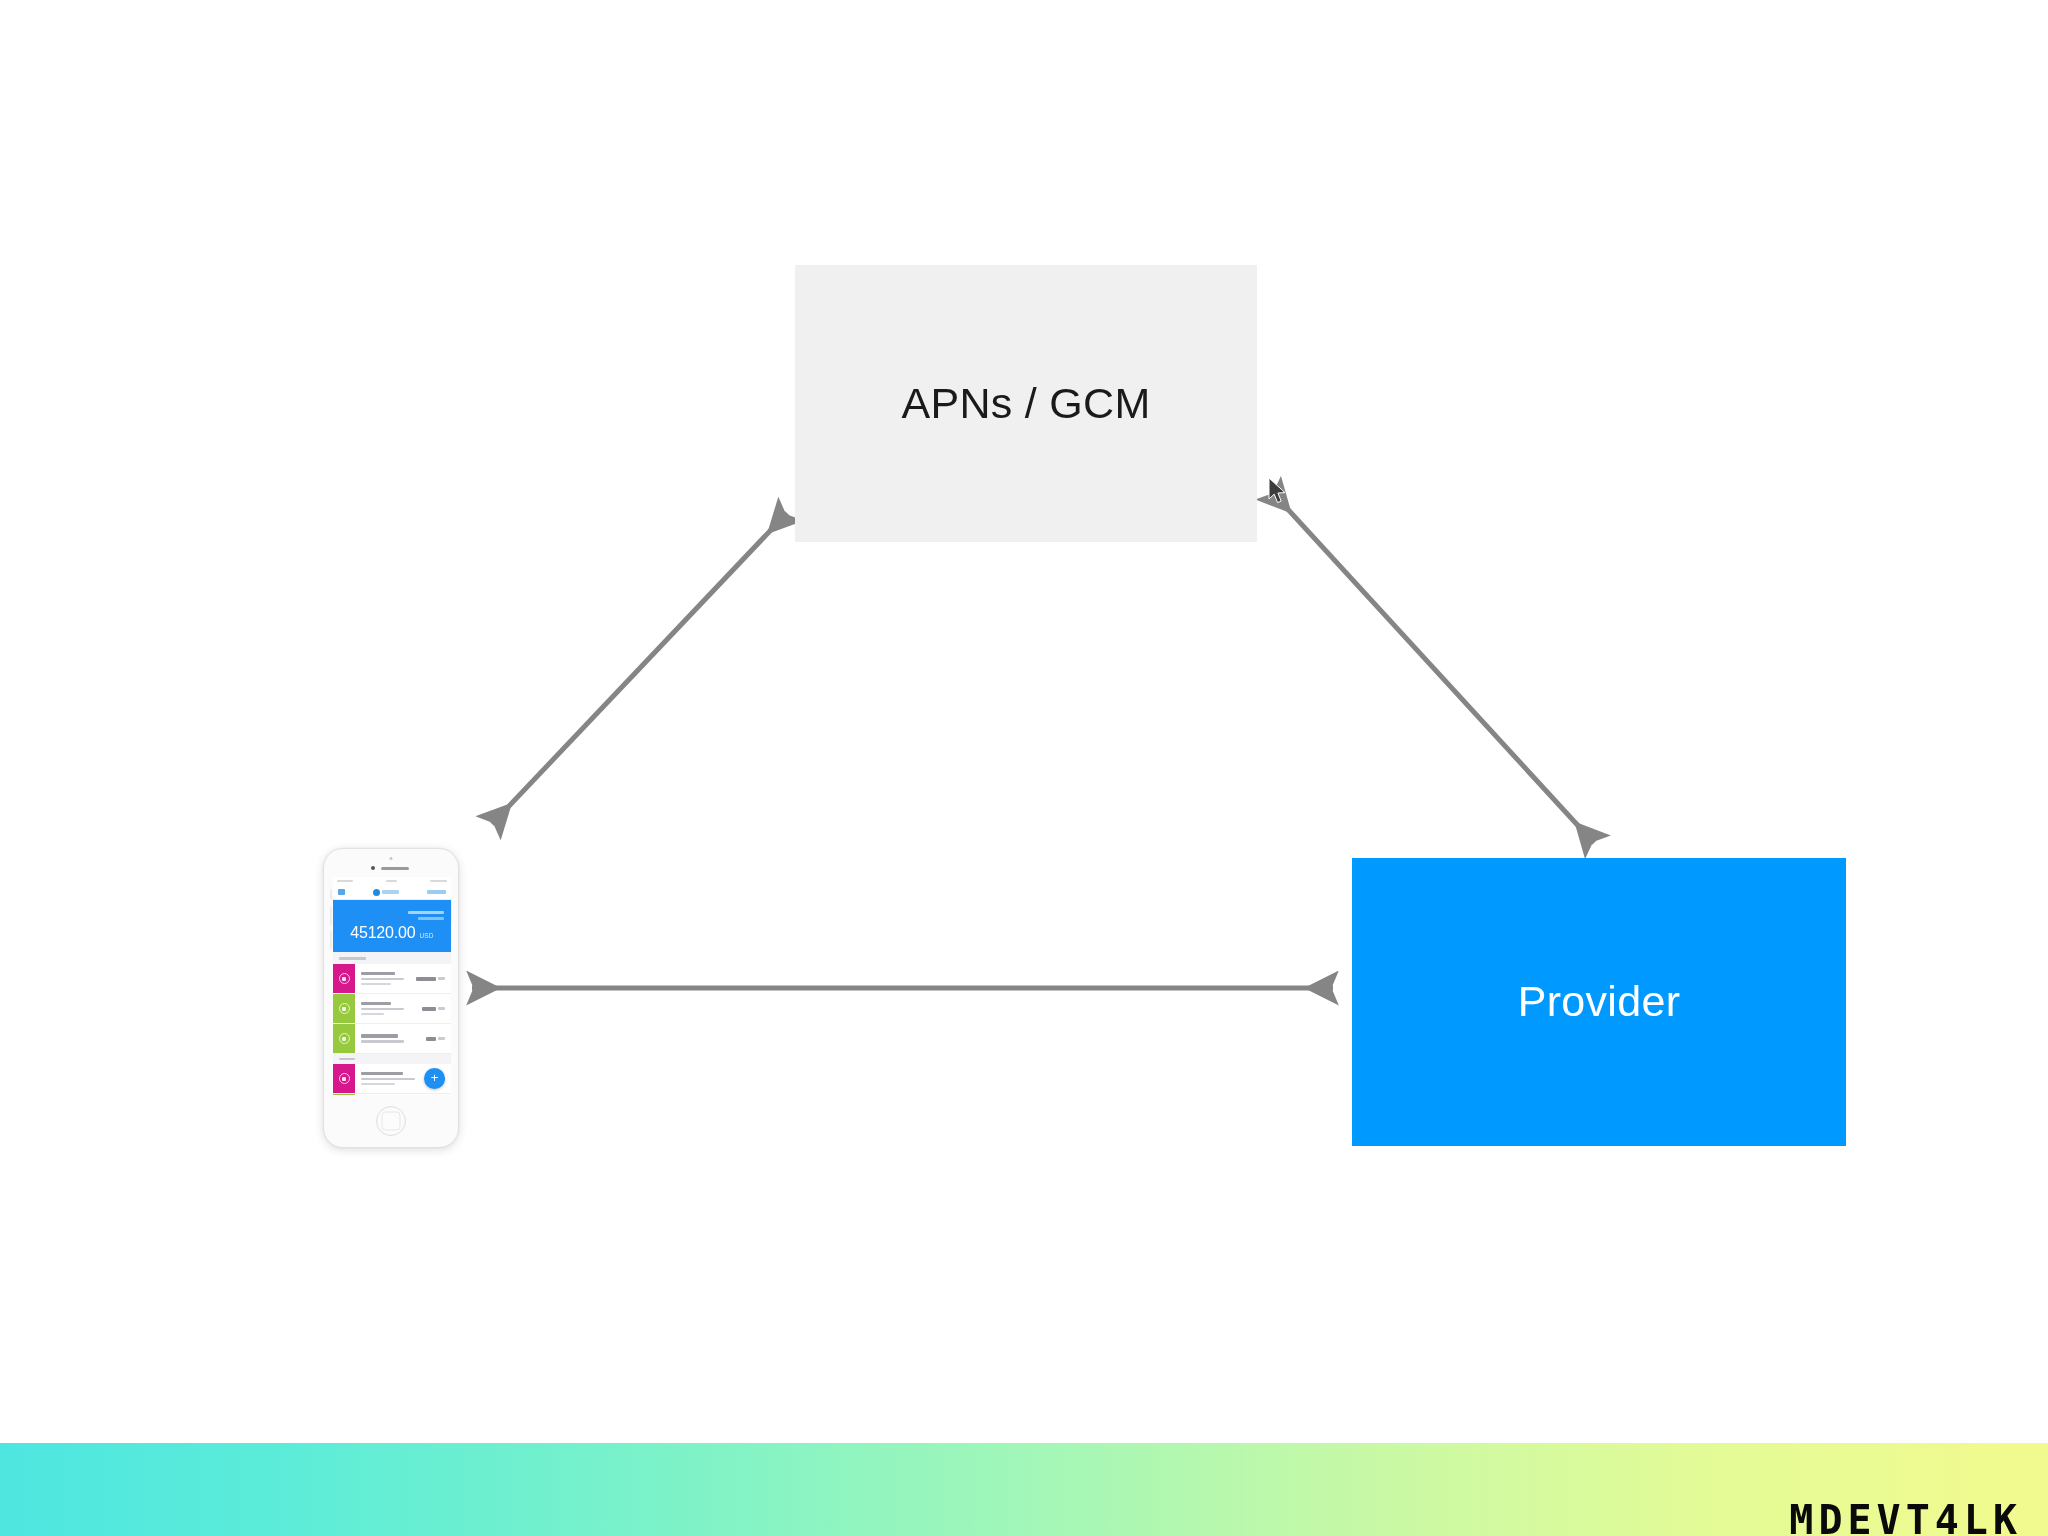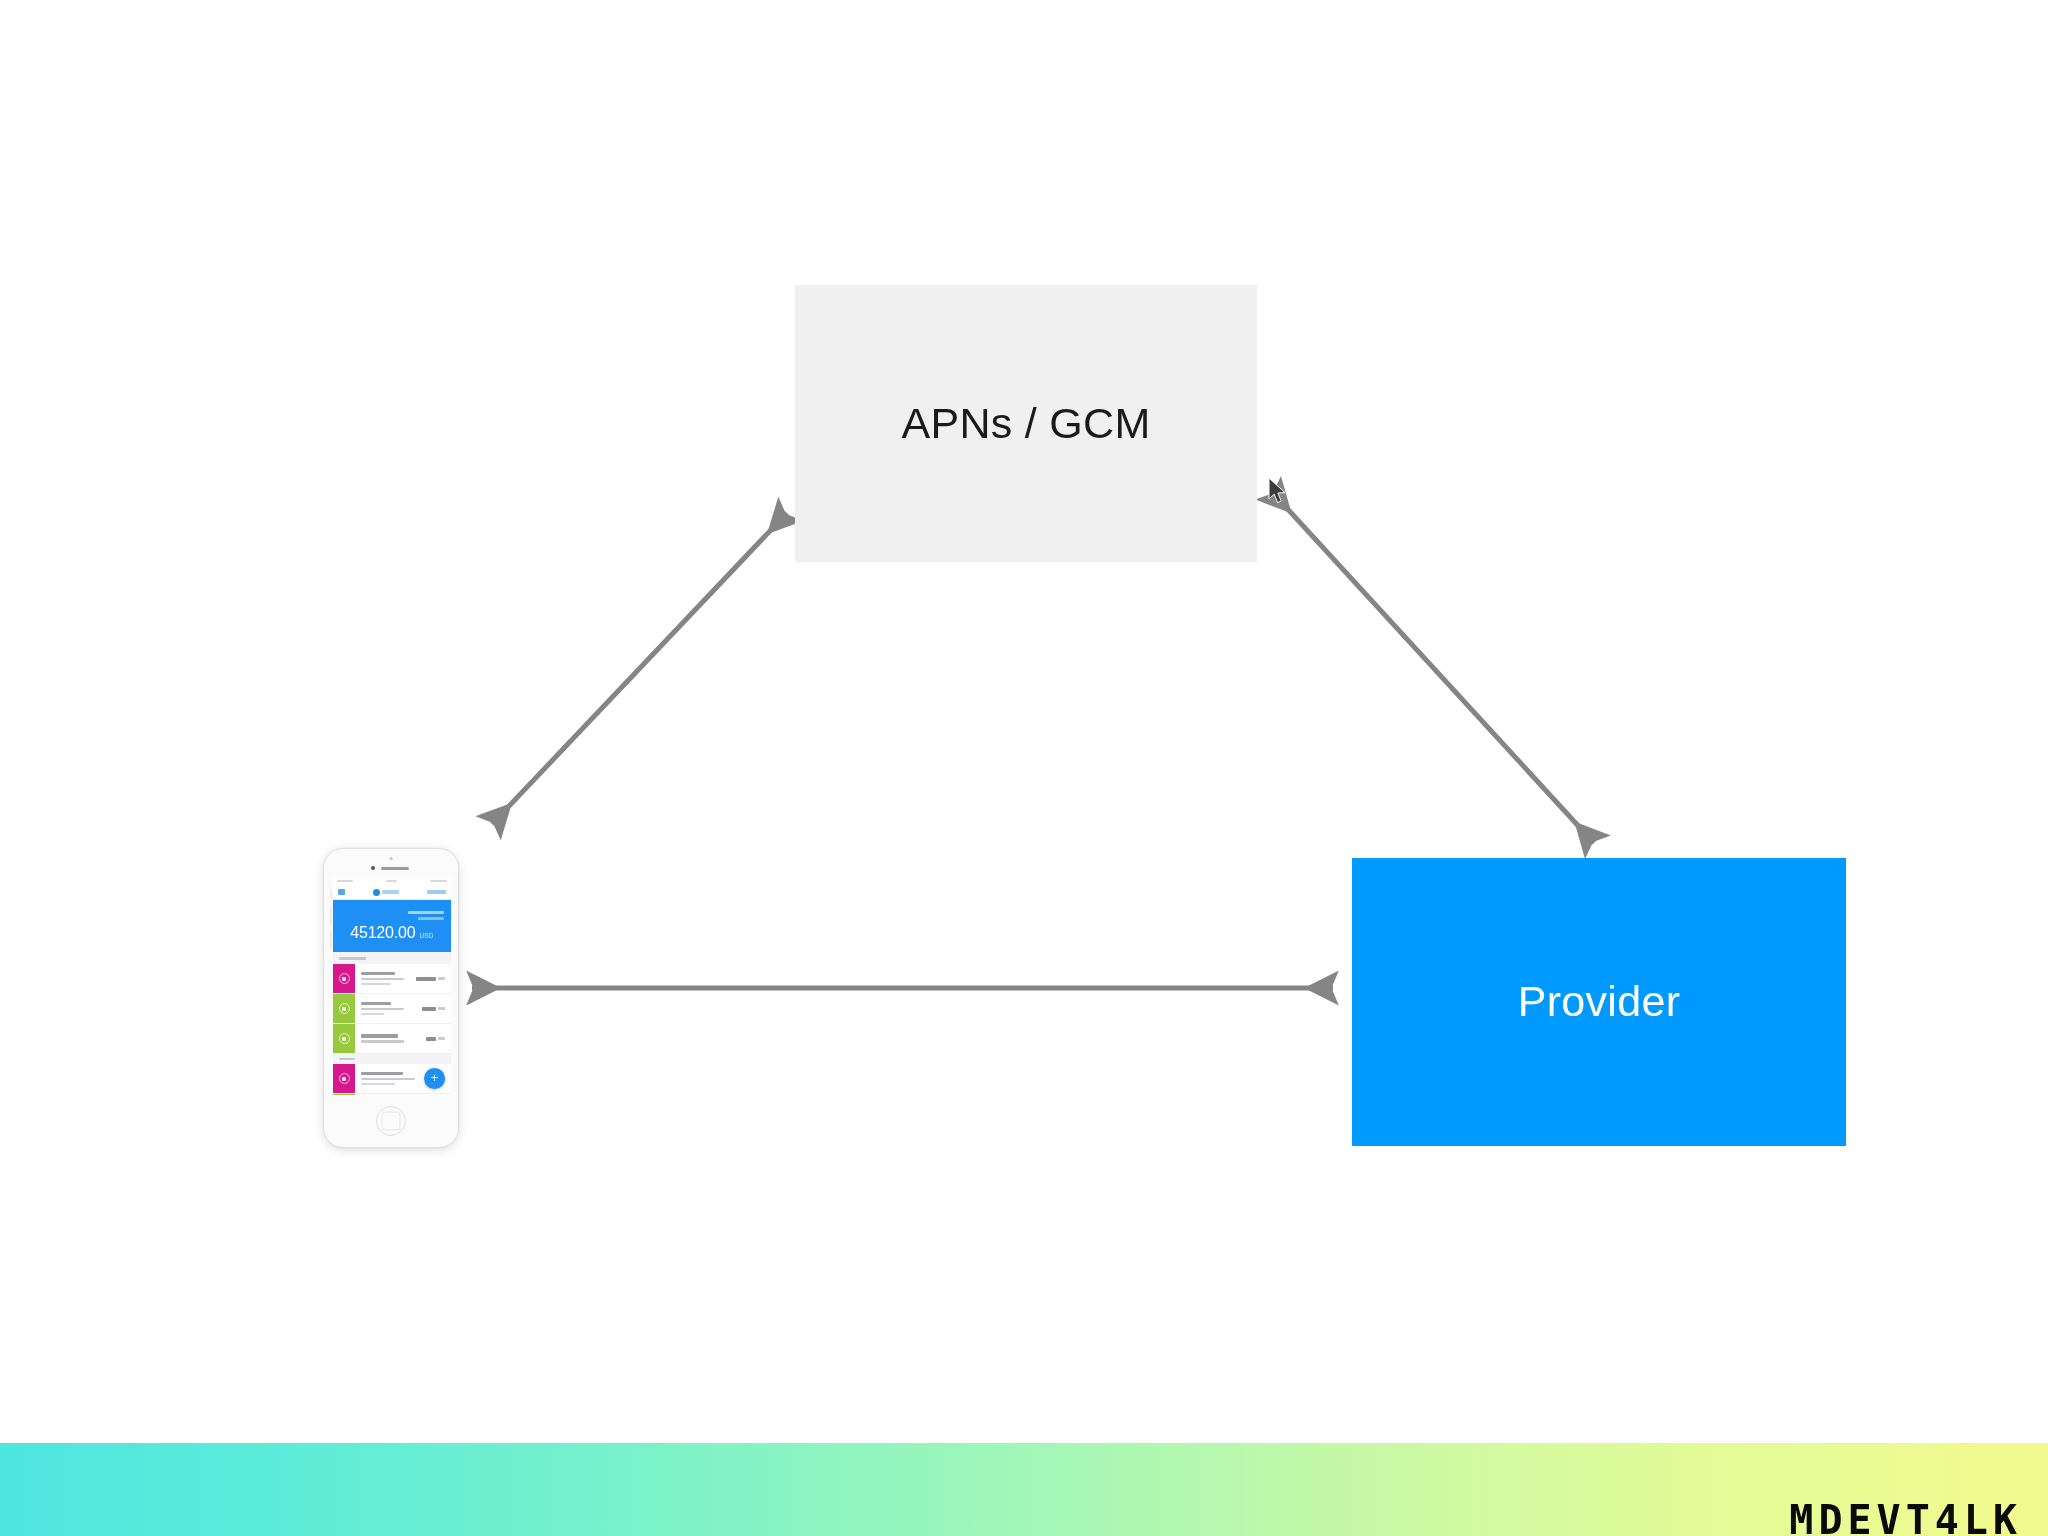--- a/index.html
+++ b/index.html
@@ -32,21 +32,20 @@
   .node-apns {
     position: absolute;
     left: 795px;
     top: 265px;
     width: 462px;
     height: 277px;
     background: #f0f0f0;
     display: flex;
     align-items: center;
     justify-content: center;
-    margin-top: 20px;
   }
   .node-apns .node-label {
     font-size: 43px;
     font-weight: 400;
     color: #1a1a1a;
     letter-spacing: 0.3px;
     line-height: 1.2;
     white-space: nowrap;
   }
 

